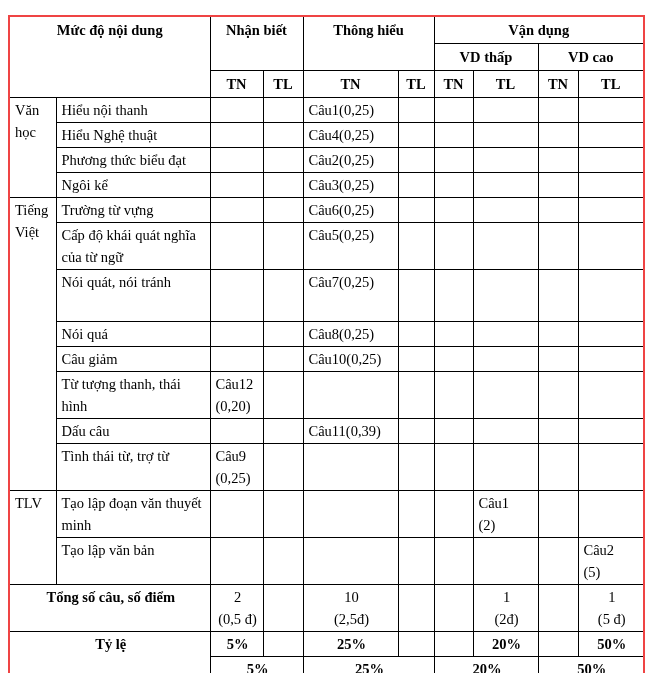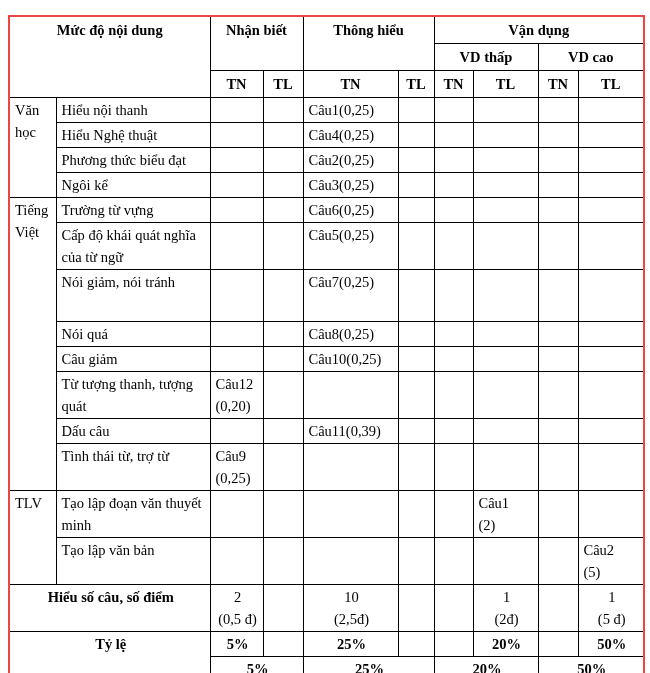--- a/index.html
+++ b/index.html
@@ -134,21 +134,21 @@
       <td></td>
       <td></td>
       <td>Câu5(0,25)</td>
       <td></td>
       <td></td>
       <td></td>
       <td></td>
       <td></td>
     </tr>
     <tr class="tall">
-      <td>Nói giảm, nói tránh</td>
+      <td>Nói quát, nói tránh</td>
       <td></td>
       <td></td>
       <td>Câu7(0,25)</td>
       <td></td>
       <td></td>
       <td></td>
       <td></td>
       <td></td>
     </tr>
     <tr>
@@ -167,21 +167,21 @@
       <td></td>
       <td></td>
       <td>Câu10(0,25)</td>
       <td></td>
       <td></td>
       <td></td>
       <td></td>
       <td></td>
     </tr>
     <tr>
-      <td>Từ tượng thanh, tượng quát</td>
+      <td>Từ tượng thanh, thái hình</td>
       <td>Câu12
 (0,20)</td>
       <td></td>
       <td></td>
       <td></td>
       <td></td>
       <td></td>
       <td></td>
       <td></td>
     </tr>
@@ -227,21 +227,21 @@
       <td></td>
       <td></td>
       <td></td>
       <td></td>
       <td></td>
       <td></td>
       <td>Câu2
 (5)</td>
     </tr>
     <tr class="totals-row">
-      <td colspan="2" class="c b">Hiểu số câu, số điểm</td>
+      <td colspan="2" class="c b">Tổng số câu, số điểm</td>
       <td class="c">2
 (0,5 đ)</td>
       <td></td>
       <td class="c">10
 (2,5đ)</td>
       <td></td>
       <td></td>
       <td class="c">1
 (2đ)</td>
       <td></td>

